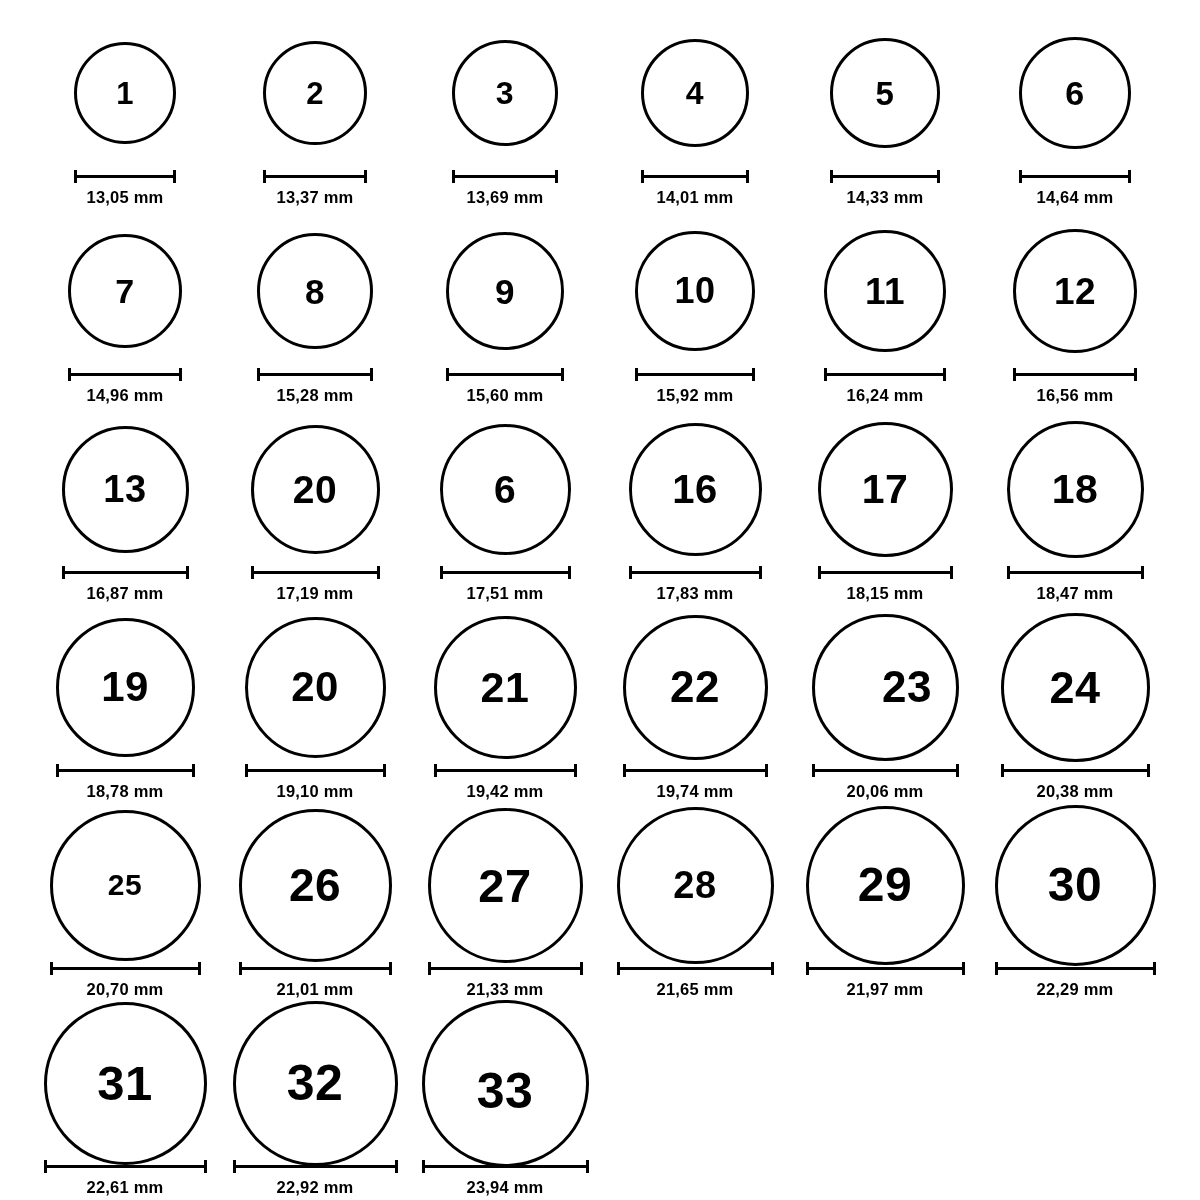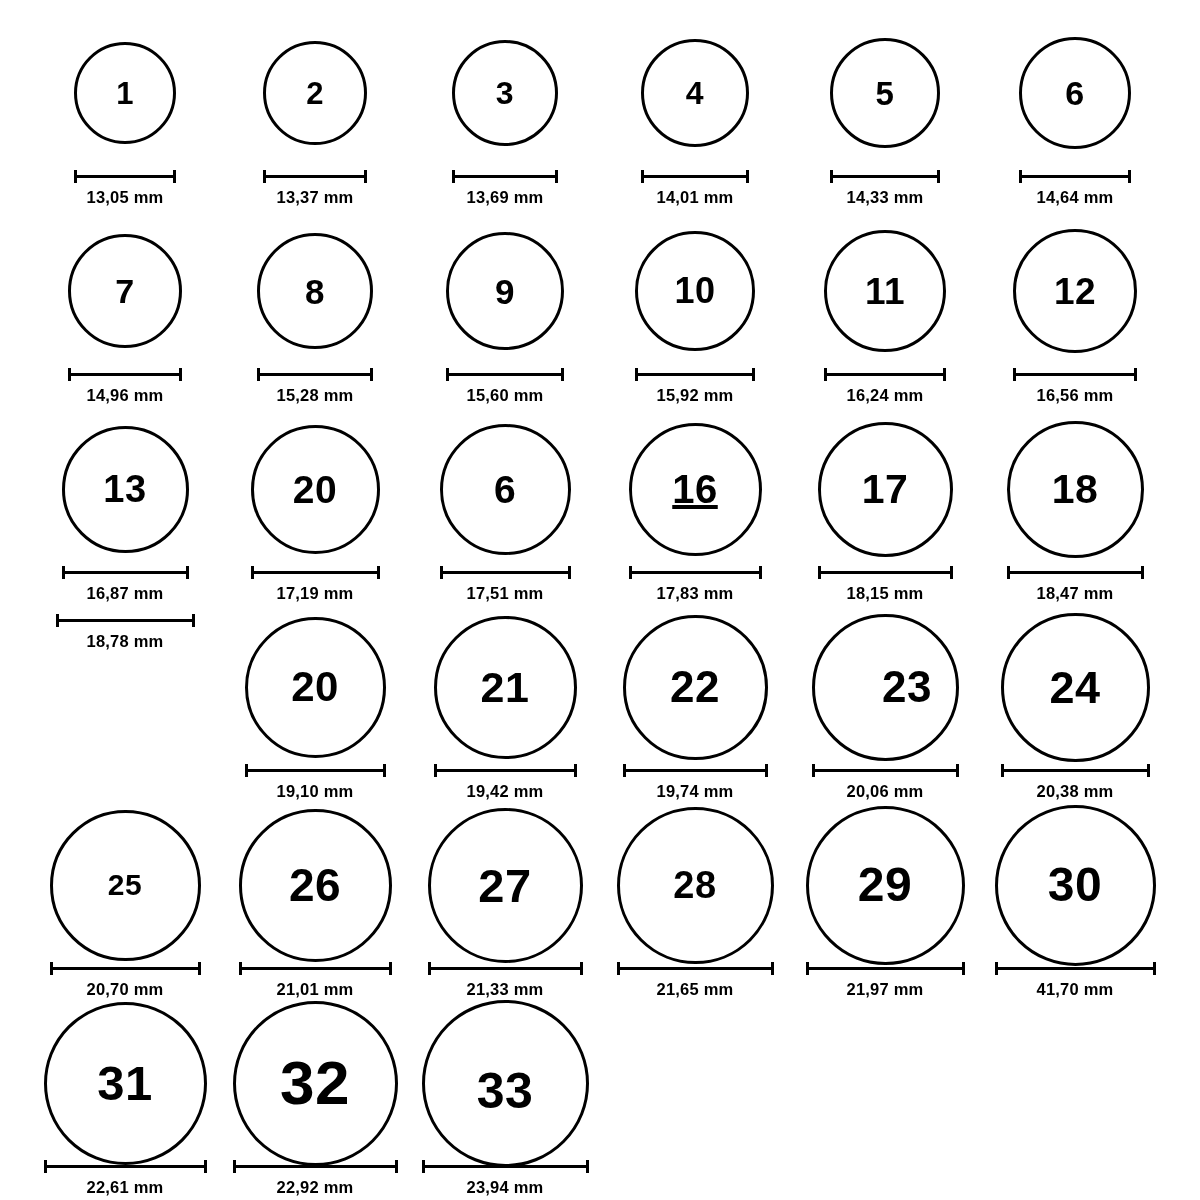--- a/index.html
+++ b/index.html
@@ -290,21 +290,21 @@
         </div>
         <div class="ruler" style="width: 131px;">
           <div class="bar"></div>
           <div class="tick left"></div>
           <div class="tick right"></div>
         </div>
         <div class="mm">17,51 mm</div>
       </div>
       <div class="cell">
         <div class="circle-wrap">
-          <div class="circle" style="width: 133px; height: 133px; text-decoration: underline;">
+          <div class="circle" style="width: 133px; height: 133px;">
             <span class="circle-label" style="font-size: 40px;">16</span>
           </div>
         </div>
         <div class="ruler" style="width: 133px;">
           <div class="bar"></div>
           <div class="tick left"></div>
           <div class="tick right"></div>
         </div>
         <div class="mm">17,83 mm</div>
       </div>
@@ -330,20 +330,25 @@
         <div class="ruler" style="width: 137px;">
           <div class="bar"></div>
           <div class="tick left"></div>
           <div class="tick right"></div>
         </div>
         <div class="mm">18,47 mm</div>
       </div>
     </div>
     <div class="row">
       <div class="cell">
+        <div class="circle-wrap">
+          <div class="circle" style="width: 139px; height: 139px;">
+            <span class="circle-label" style="font-size: 42px;">19</span>
+          </div>
+        </div>
         <div class="ruler" style="width: 139px;">
           <div class="bar"></div>
           <div class="tick left"></div>
           <div class="tick right"></div>
         </div>
         <div class="mm">18,78 mm</div>
       </div>
       <div class="cell">
         <div class="circle-wrap">
           <div class="circle" style="width: 141px; height: 141px;">
@@ -480,41 +485,41 @@
         <div class="circle-wrap">
           <div class="circle" style="width: 161px; height: 161px;">
             <span class="circle-label" style="font-size: 48px;">30</span>
           </div>
         </div>
         <div class="ruler" style="width: 161px;">
           <div class="bar"></div>
           <div class="tick left"></div>
           <div class="tick right"></div>
         </div>
-        <div class="mm">41,70 mm</div>
+        <div class="mm">22,29 mm</div>
       </div>
     </div>
     <div class="row">
       <div class="cell">
         <div class="circle-wrap">
           <div class="circle" style="width: 163px; height: 163px;">
             <span class="circle-label" style="font-size: 49px;">31</span>
           </div>
         </div>
         <div class="ruler" style="width: 163px;">
           <div class="bar"></div>
           <div class="tick left"></div>
           <div class="tick right"></div>
         </div>
         <div class="mm">22,61 mm</div>
       </div>
       <div class="cell">
         <div class="circle-wrap">
           <div class="circle" style="width: 165px; height: 165px;">
-            <span class="circle-label" style="font-size: 62px;">32</span>
+            <span class="circle-label" style="font-size: 50px;">32</span>
           </div>
         </div>
         <div class="ruler" style="width: 165px;">
           <div class="bar"></div>
           <div class="tick left"></div>
           <div class="tick right"></div>
         </div>
         <div class="mm">22,92 mm</div>
       </div>
       <div class="cell">

